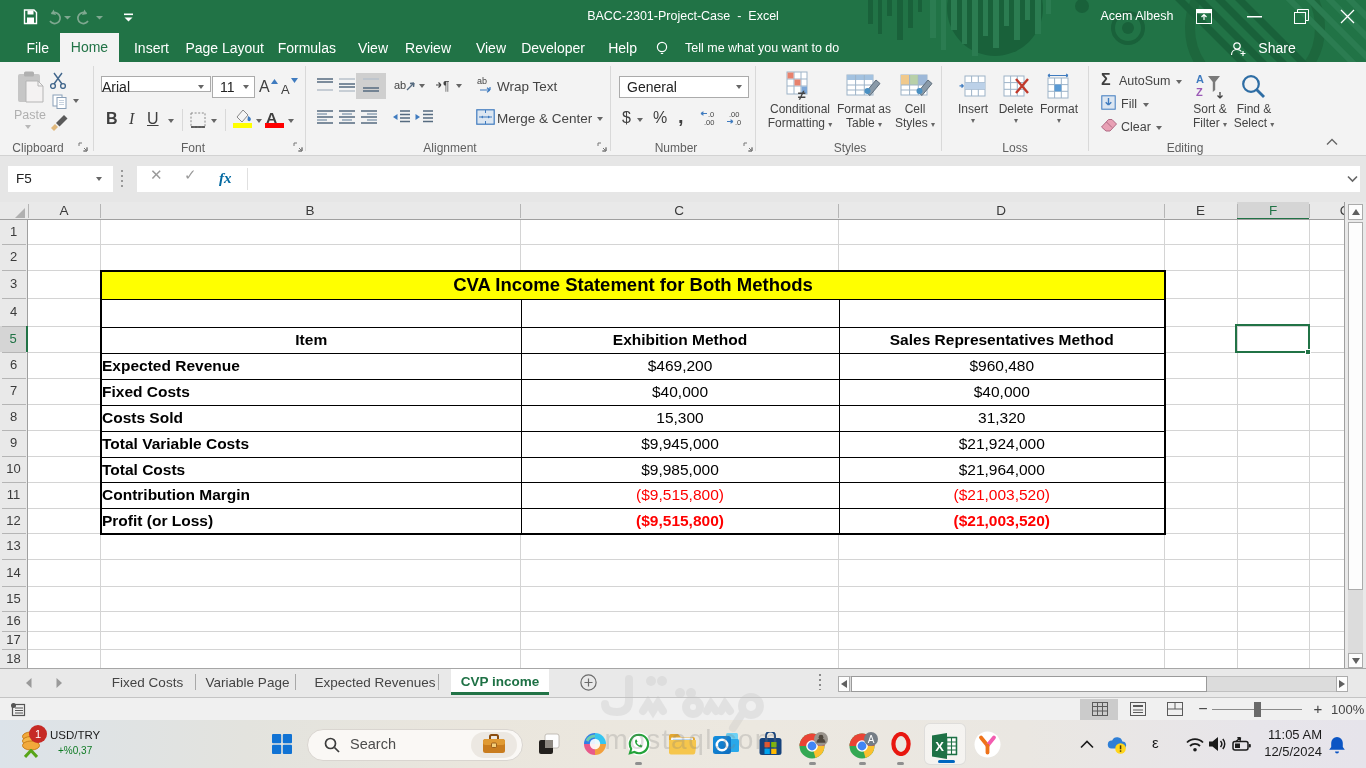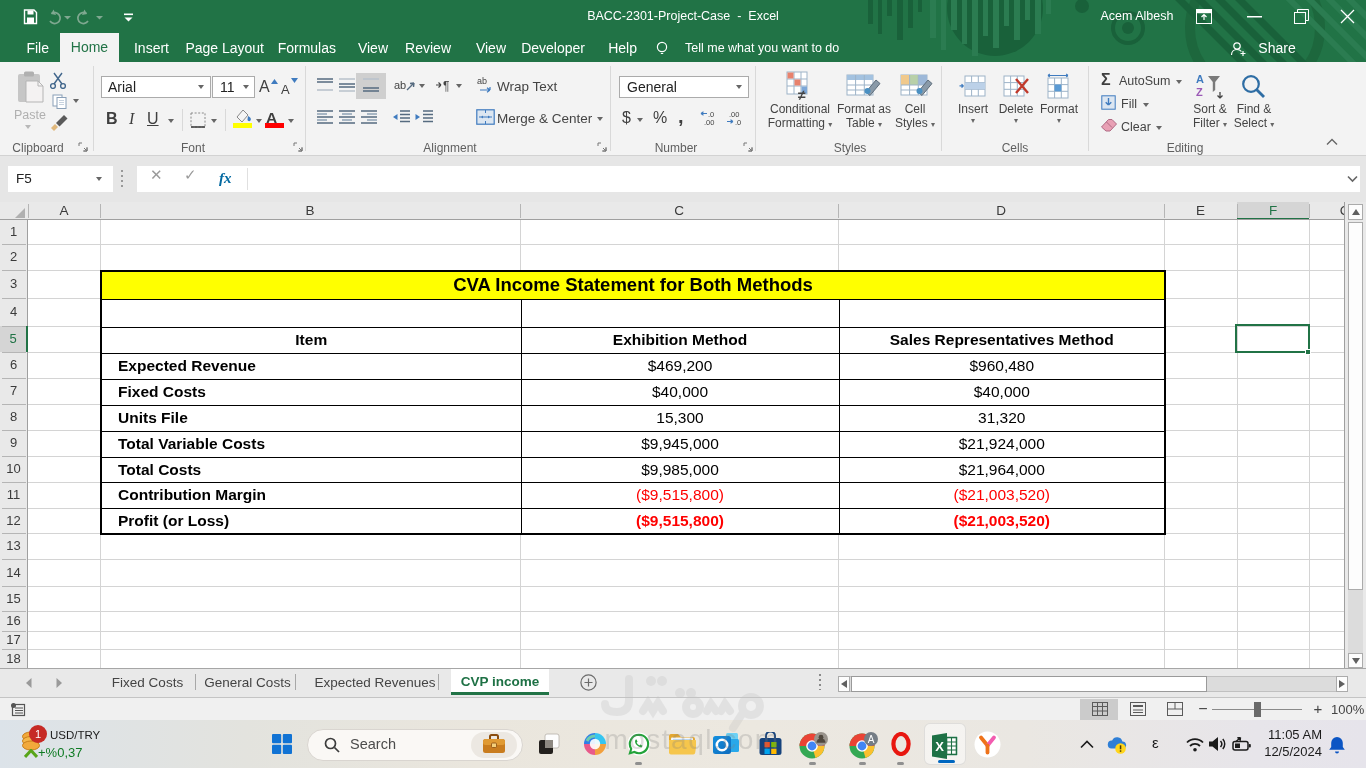--- a/index.html
+++ b/index.html
@@ -29,21 +29,21 @@
 .colL { position:absolute; top:0; height:17px; font-size:13.5px; color:#3b3b3b; text-align:center; line-height:18px; }
 .colsep { position:absolute; top:2px; width:1px; height:14px; background:#b5b5b5; }
 #rowhead { left:0; top:18px; width:28px; height:448px; background:#e9e9e9; border-right:1px solid #9f9f9f; }
 .rowN { position:absolute; left:0; width:27px; font-size:13px; color:#3b3b3b; text-align:center; }
 .rowsep { position:absolute; left:2px; height:1px; width:24px; background:#b5b5b5; }
 .vgl { position:absolute; width:1px; background:#d4d4d4; }
 .hgl { position:absolute; height:1px; background:#d4d4d4; }
 
 #xtable { left:100px; top:68px; border-collapse:collapse; }
 #xtable td { border:1px solid #000; padding:0; font-size:15.5px; vertical-align:middle; background:#fff; }
-#xtable .lbl { font-weight:bold; text-align:left; padding-left:16px; }
+#xtable .lbl { font-weight:bold; text-align:left; padding-left:0; }
 #xtable .num { text-align:center; }
 #xtable .hdr { font-weight:bold; text-align:center; }
 .red { color:#f00; }
 
 #tabbar { left:0; top:668px; width:1366px; height:29px; background:#e9e9e9; border-top:1px solid #a6a6a6; }
 #statusbar { left:0; top:697px; width:1366px; height:23px; background:#f0f0f0; border-top:1px solid #c4c4c4; }
 
 #taskbar { left:0; top:720px; width:1366px; height:48px;
   background:linear-gradient(90deg,#dce3e9 0%,#e3e3de 18%,#eae6dd 35%,#ece8e0 55%,#eae7e2 75%,#e7e5ea 92%,#e6e4eb 100%); }
 .tico { position:absolute; }
@@ -189,21 +189,21 @@
   <svg class="abs" style="left:50px;top:52px" width="19" height="17" viewBox="0 0 19 17">
     <path d="M1 14 l4 -4 3 3 -4 4 z" fill="#e0b87c"></path>
     <path d="M6 9 L14 1 l3.5 3.5 -8 8 z" fill="#5a5a5a"></path>
   </svg>
   <div class="glabel" style="left:0;width:76px;">Clipboard</div>
   <svg class="launcher" style="left:78px;" width="10" height="10" viewBox="0 0 10 10">
       <path d="M1 1 v3 M1 1 h3 M9 5 v4 h-4 M6 6 l3 3 M9 9 v-3 M9 9 h-3" stroke="#777" fill="none"></path>
     </svg>
   <div class="gsep" style="left:93px;"></div>
 
-  <div class="combo" style="left:101px;top:14px;width:110px;height:22px;line-height:20px;padding-left:6px;">Arial</div>
+  <div class="combo" style="left:101px;top:14px;width:110px;height:16px;line-height:20px;">Arial</div>
   <div class="dd" style="left:198px;top:23px;"></div>
   <div class="combo" style="left:212px;top:14px;width:43px;height:22px;line-height:20px;padding-left:7px;">11</div>
   <div class="dd" style="left:243px;top:23px;"></div>
   <div class="ribtxt" style="left:259px;top:16px;font-size:16px;color:#3f3f3f;">A</div>
   <svg class="abs" style="left:271px;top:17px" width="7" height="5" viewBox="0 0 7 5">
       <path d="M0 5 L3.5 0 L7 5 z" fill="#3f7bbf"></path>
     </svg>
   <div class="ribtxt" style="left:281px;top:20px;font-size:13px;color:#3f3f3f;">A</div>
   <svg class="abs" style="left:291px;top:16px" width="7" height="5" viewBox="0 0 7 5">
       <path d="M0 0 L3.5 5 L7 0 z" fill="#3f7bbf"></path>
@@ -366,21 +366,21 @@
   <div class="ribtxt" style="left:988px;top:40px;width:56px;text-align:center;">Delete</div>
   <div class="ribtxt" style="left:988px;top:54px;width:56px;text-align:center;font-size:8px;color:#666;">▾</div>
   <svg class="abs" style="left:1044px;top:10px" width="28" height="27" viewBox="0 0 28 27">
     <path d="M4 3.5 h20 M4 3.5 l1.8-1.5 M4 3.5 l1.8 1.5 M24 3.5 l-1.8-1.5 M24 3.5 l-1.8 1.5" stroke="#3f7bbf" stroke-width="1.1" fill="none"></path>
     <rect x="4" y="6" width="20" height="20" fill="#fff" stroke="#9db3c8"></rect>
     <path d="M4 12.6 h20 M4 19.3 h20 M10.6 6 v20 M17.3 6 v20" stroke="#9db3c8"></path>
     <rect x="10.6" y="12.6" width="6.7" height="6.7" fill="#5b9bd5"></rect>
   </svg>
   <div class="ribtxt" style="left:1030px;top:40px;width:58px;text-align:center;">Format</div>
   <div class="ribtxt" style="left:1030px;top:54px;width:58px;text-align:center;font-size:8px;color:#666;">▾</div>
-  <div class="glabel" style="left:955px;width:120px;">Cells</div>
+  <div class="glabel" style="left:955px;width:120px;">Loss</div>
   <div class="gsep" style="left:1088px;"></div>
 
   <div class="ribtxt" style="left:1101px;top:9px;font-size:16px;font-weight:bold;color:#3f3f3f;">Σ</div>
   <div class="ribtxt" style="left:1119px;top:12px;font-size:12.5px;">AutoSum</div>
   <div class="dd" style="left:1176px;top:18px;"></div>
   <svg class="abs" style="left:1101px;top:33px" width="15" height="15" viewBox="0 0 15 15">
       <rect x="0.8" y="0.8" width="13.4" height="13.4" fill="#dce6f1" stroke="#3f7bbf"></rect>
       <path d="M7.5 3 v7 M7.5 10 l-2.8-2.8 M7.5 10 l2.8-2.8" stroke="#3f7bbf" stroke-width="1.4" fill="none"></path>
     </svg>
   <div class="ribtxt" style="left:1121px;top:35px;font-size:12.5px;">Fill</div>
@@ -530,21 +530,21 @@
           <td class="lbl" style="border-left:2px solid #000">Expected Revenue</td>
           <td class="num">$469,200</td>
           <td class="num" style="border-right:2px solid #000">$960,480</td>
         </tr>
     <tr style="height:26px">
           <td class="lbl" style="border-left:2px solid #000">Fixed Costs</td>
           <td class="num">$40,000</td>
           <td class="num" style="border-right:2px solid #000">$40,000</td>
         </tr>
     <tr style="height:26px">
-          <td class="lbl" style="border-left:2px solid #000">Units File</td>
+          <td class="lbl" style="border-left:2px solid #000">Costs Sold</td>
           <td class="num">15,300</td>
           <td class="num" style="border-right:2px solid #000">31,320</td>
         </tr>
     <tr style="height:26px">
           <td class="lbl" style="border-left:2px solid #000">Total Variable Costs</td>
           <td class="num">$9,945,000</td>
           <td class="num" style="border-right:2px solid #000">$21,924,000</td>
         </tr>
     <tr style="height:25px">
           <td class="lbl" style="border-left:2px solid #000">Total Costs</td>
@@ -580,21 +580,21 @@
     </svg>
 </div>
 
 <div id="tabbar" class="abs">
   <svg class="abs" style="left:24px;top:8px" width="40" height="12" viewBox="0 0 40 12">
       <path d="M7.5 1 L2 6 L7.5 11 z" fill="#9a9a9a"></path>
       <path d="M32.5 1 L38 6 L32.5 11 z" fill="#9a9a9a"></path>
     </svg>
   <div class="abs" style="left:105px;top:0;width:85px;height:26px;font-size:13.5px;color:#444;text-align:center;line-height:27px;">Fixed Costs</div>
   <div class="abs" style="left:195px;top:5px;width:1px;height:16px;background:#a8a8a8;"></div>
-  <div class="abs" style="left:200px;top:0;width:95px;height:26px;font-size:13.5px;color:#444;text-align:center;line-height:27px;">General Costs</div>
+  <div class="abs" style="left:200px;top:0;width:95px;height:26px;font-size:13.5px;color:#444;text-align:center;line-height:27px;">Variable Page</div>
   <div class="abs" style="left:295px;top:5px;width:1px;height:16px;background:#a8a8a8;"></div>
   <div class="abs" style="left:305px;top:0;width:140px;height:26px;font-size:13.5px;color:#444;text-align:center;line-height:27px;">Expected Revenues</div>
   <div class="abs" style="left:438px;top:5px;width:1px;height:16px;background:#a8a8a8;"></div>
   <div class="abs" style="left:451px;top:0;width:98px;height:26px;background:#fff;border-bottom:3px solid #217346;font-size:13.5px;font-weight:bold;color:#1e7145;text-align:center;line-height:25px;">CVP income</div>
   <svg class="abs" style="left:580px;top:5px" width="17" height="17" viewBox="0 0 17 17">
       <circle cx="8.5" cy="8.5" r="7.6" fill="none" stroke="#6b6b6b" stroke-width="1.2"></circle>
       <path d="M8.5 4.5 v8 M4.5 8.5 h8" stroke="#6b6b6b" stroke-width="1.2"></path>
     </svg>
   <div class="abs" style="left:819px;top:5px;width:2px;height:16px;background:repeating-linear-gradient(#8a8a8a 0 2px, transparent 2px 5px);"></div>
 
@@ -642,21 +642,21 @@
   <svg class="abs" style="left:19px;top:11px" width="28" height="20" viewBox="0 0 28 20">
     <ellipse cx="12" cy="5.5" rx="8.5" ry="4.5" fill="#f2a93b" stroke="#c97f1c"></ellipse>
     <ellipse cx="12" cy="10" rx="8.5" ry="4.5" fill="#f6b84a" stroke="#c97f1c"></ellipse>
     <ellipse cx="12" cy="14.5" rx="8.5" ry="4.5" fill="#f2a93b" stroke="#c97f1c"></ellipse>
   </svg>
   <div class="abs ctr" style="left:29px;top:5px;width:18px;height:18px;border-radius:50%;background:#c62a25;color:#fff;font-size:11px;">1</div>
   <svg class="abs" style="left:24px;top:29px" width="14" height="9" viewBox="0 0 14 9">
       <path d="M1 8 L7 1.5 L13 8" fill="none" stroke="#57a519" stroke-width="3"></path>
     </svg>
   <div class="abs" style="left:50px;top:9px;font-size:11.5px;color:#1b1b1b;">USD/TRY</div>
-  <div class="abs" style="left:38px;top:25px;font-size:13px;color:#0f7b24;text-align:center;">+%0,37</div>
+  <div class="abs" style="left:58px;top:25px;font-size:10px;color:#0f7b24;text-align:center;">+%0,37</div>
 
   <svg class="tico" style="left:272px;top:14px;" width="20" height="20" viewBox="0 0 20 20">
     <rect x="0" y="0" width="9.2" height="9.2" rx="1" fill="#1173d4"></rect>
     <rect x="10.8" y="0" width="9.2" height="9.2" rx="1" fill="#1173d4"></rect>
     <rect x="0" y="10.8" width="9.2" height="9.2" rx="1" fill="#1173d4"></rect>
     <rect x="10.8" y="10.8" width="9.2" height="9.2" rx="1" fill="#1173d4"></rect>
   </svg>
 
   <div class="abs" style="left:307px;top:9px;width:216px;height:32px;border-radius:16px;background:#faf8f5;border:1px solid #d9d5d0;"></div>
   <svg class="abs" style="left:324px;top:17px" width="16" height="16" viewBox="0 0 16 16">

